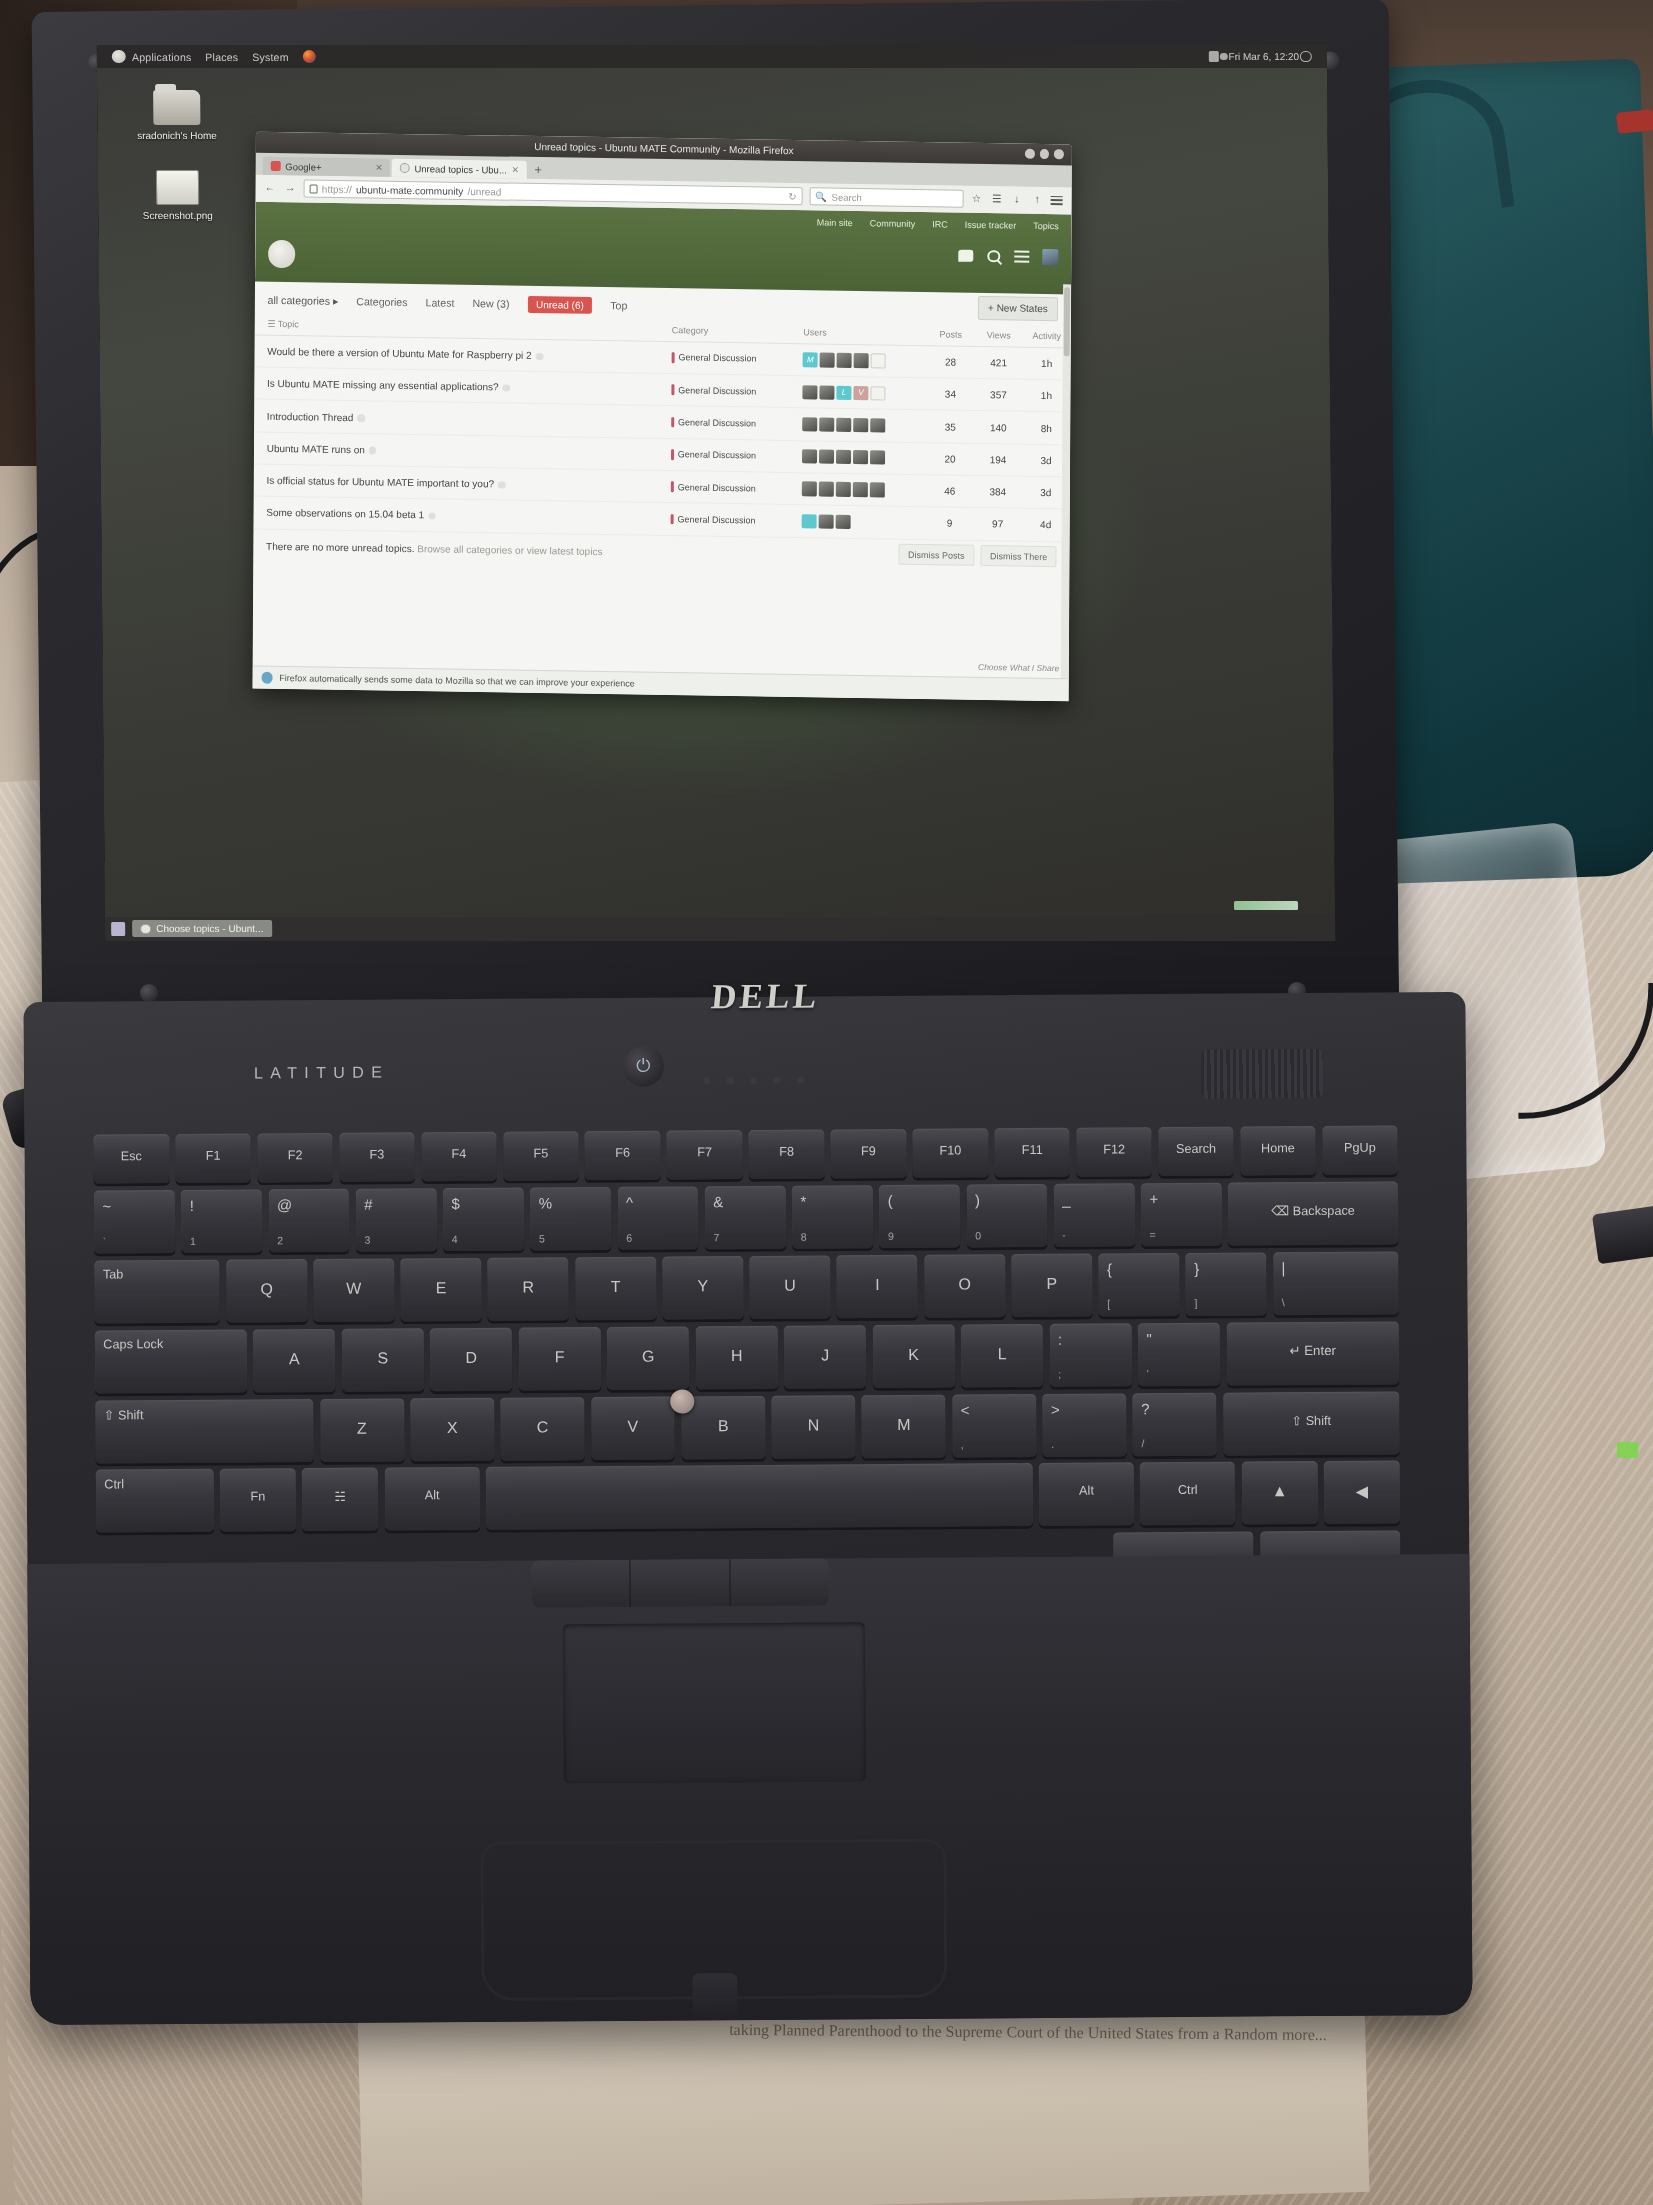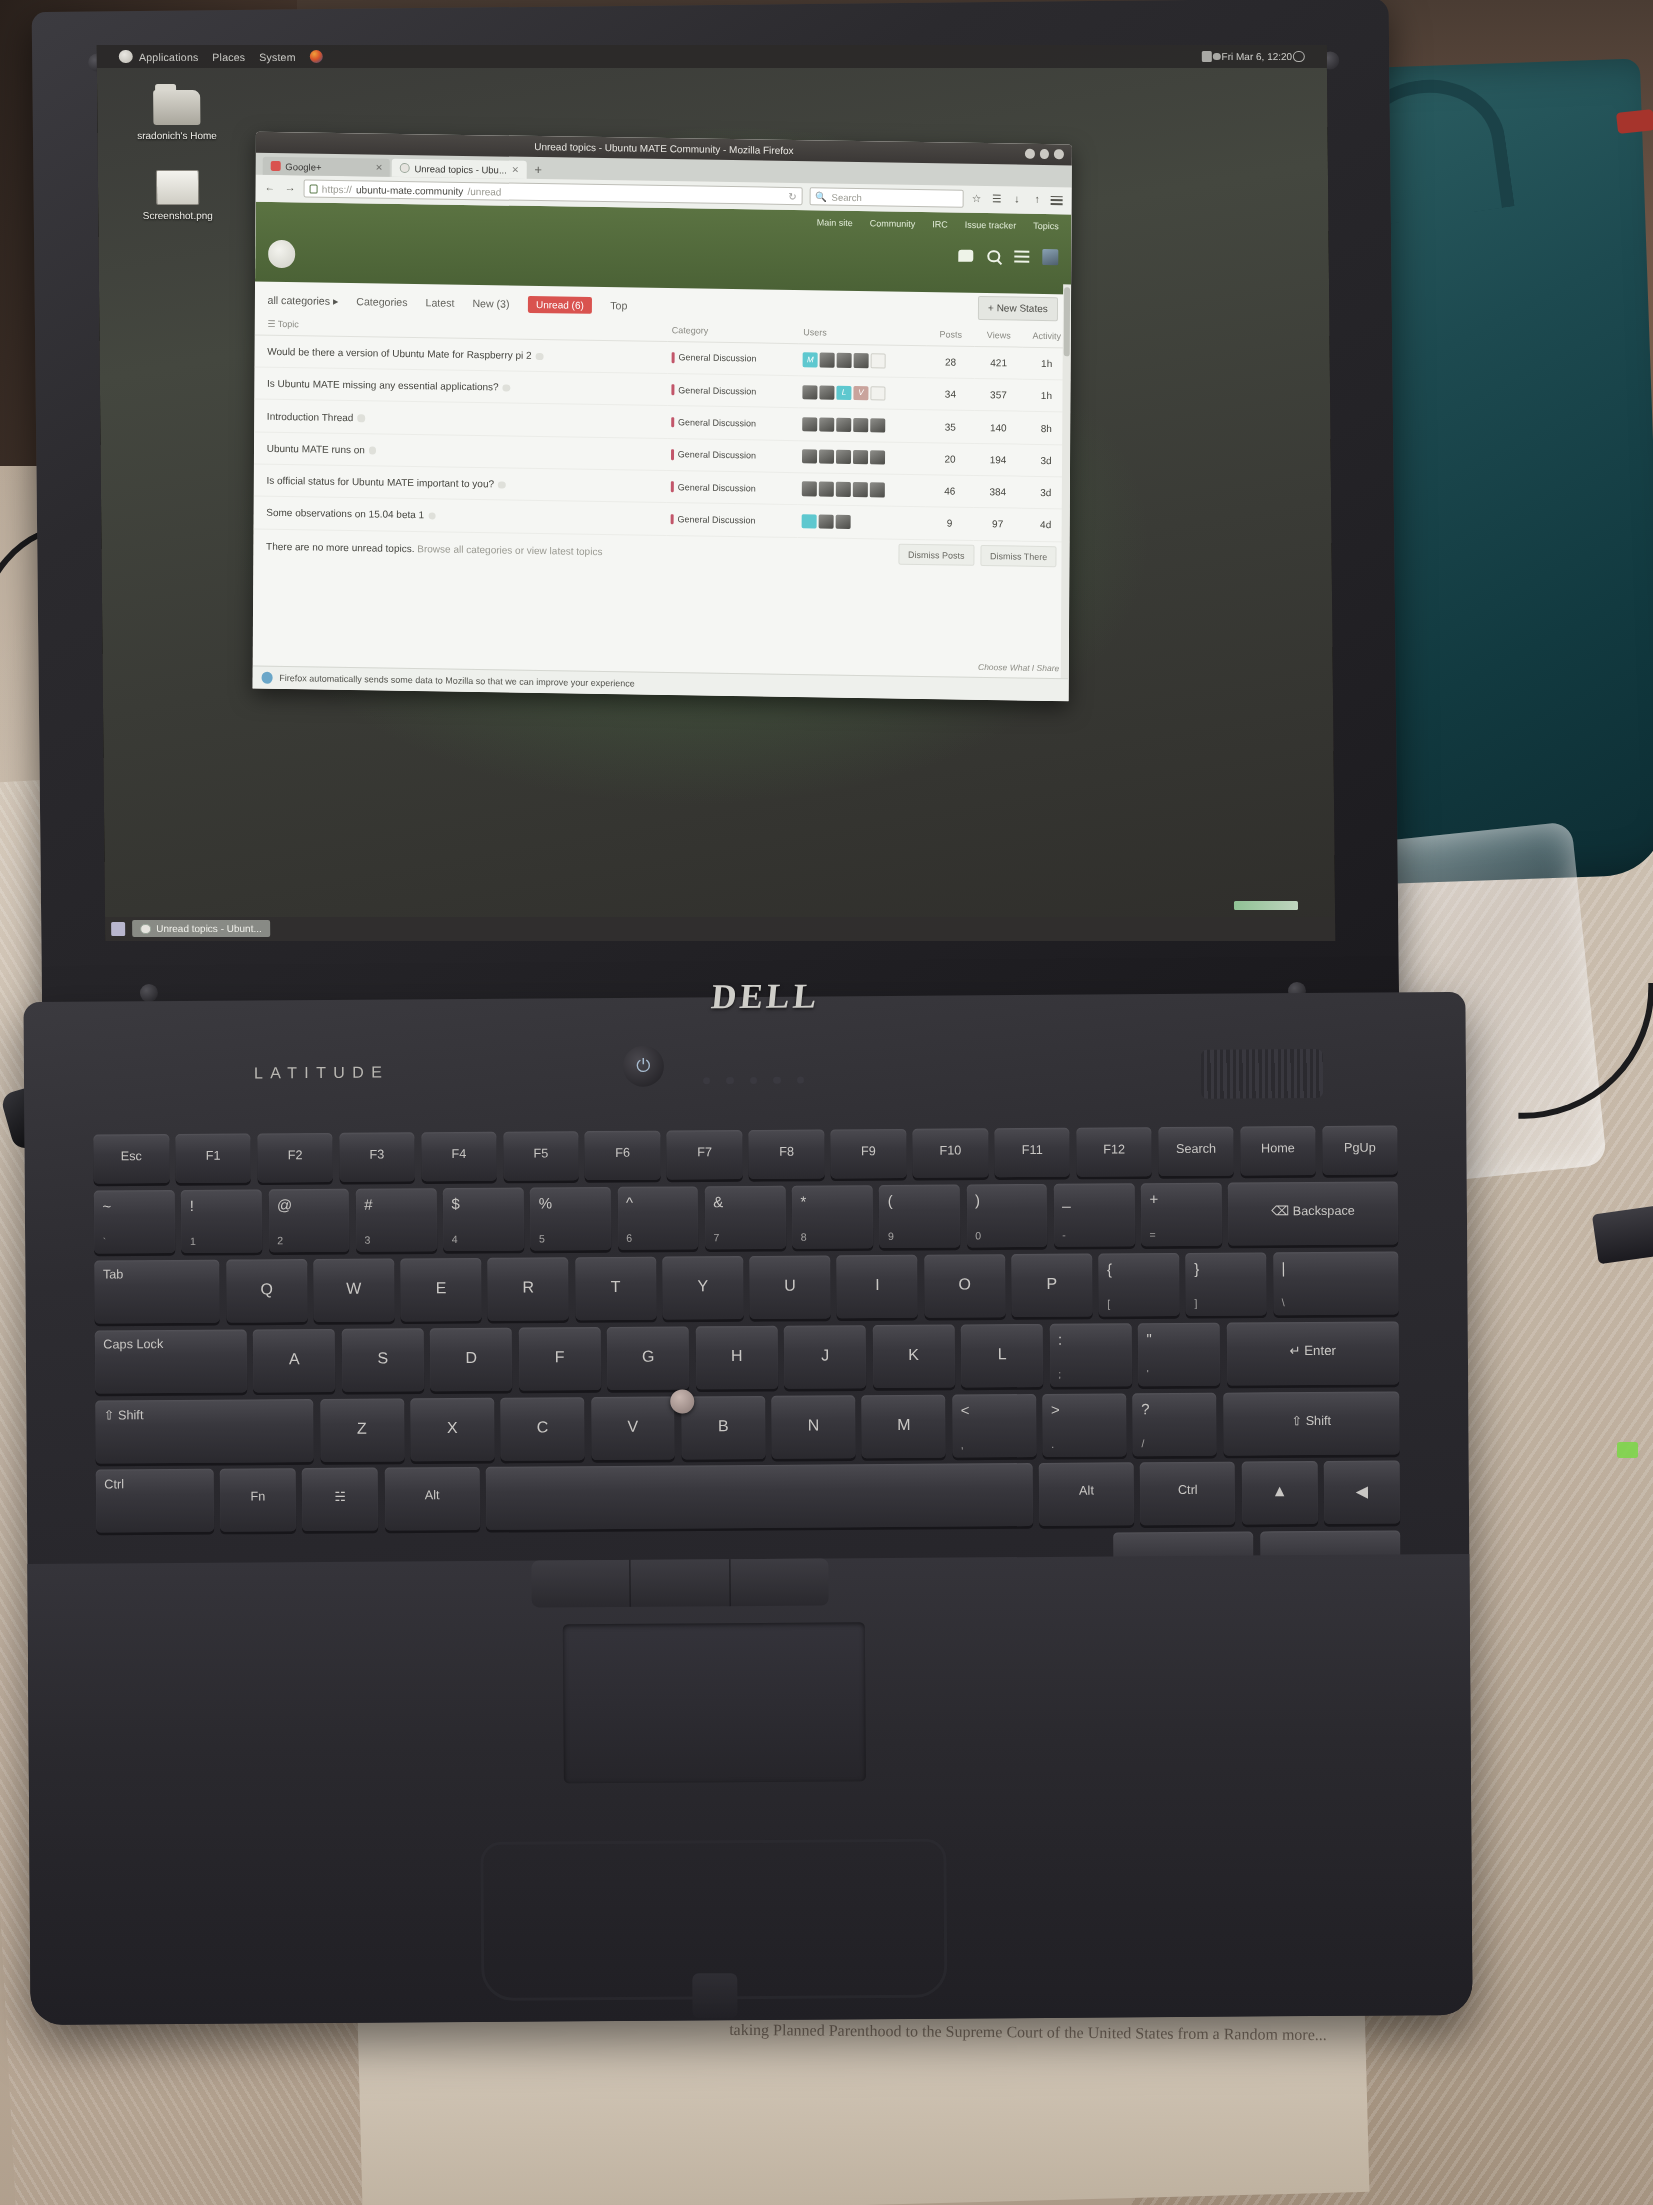--- a/index.html
+++ b/index.html
@@ -115,21 +115,21 @@
     position:absolute; inset:0;
     background:
       radial-gradient(ellipse 477px 276px at 52% 30%, rgba(150,205,120,.75), transparent 68%),
       radial-gradient(ellipse 636px 371px at 48% 55%, rgba(90,150,80,.45), transparent 72%),
       linear-gradient(170deg,#3a3a38 0%,#44473f 30%,#3a3b36 60%,#2f2e2b 100%);
   }
 
   .mate-panel {
     position:absolute; left:0; top:0; width:100%; height:23px;
     background:rgba(40,38,38,.82);
-    display:flex; align-items:center; padding:0 22px;
+    display:flex; align-items:center; padding:0 15px;
     color:#e3e3de; font-size:10.6px;
   }
   .panel-logo { width:13.8px; height:13.8px; border-radius:50%;
     background:radial-gradient(circle at 40% 35%,#e9e7e2,#b9b6ae); margin-right:6.4px; }
   .panel-menu { margin-right:13.8px; opacity:.85; letter-spacing:0.2px; }
   .panel-ff { width:13.8px; height:13.8px; border-radius:50%;
     background:radial-gradient(circle at 35% 30%,#f0a03a 0%,#d9542b 45%,#2b4a86 100%); }
   .panel-right { margin-left:auto; display:flex; align-items:center; gap:1px; opacity:.88; font-size:10px; }
   .pr-ico { width:10.6px; height:10.6px; border-radius:1.6px; background:rgba(235,235,230,.75); }
   .pr-pow { width:11.7px; height:11.7px; border-radius:50%; border:1.6px solid rgba(235,235,230,.8); }
@@ -614,21 +614,21 @@
           </div>
         </div>
       </div>
 
       <div class="scr-led"></div>
 
       <div class="taskbar">
         <div class="tb-sq"></div>
         <div class="tb-win">
           <span class="fav-u"></span>
-          <span>Unread topics - Ubunt...</span>
+          <span>Choose topics - Ubunt...</span>
         </div>
       </div>
     </div>
   </div>
 
   <div class="base">
     <div class="bezel-dell">
       <span class="dell-logo">DELL</span>
     </div>
     <div class="latitude">LATITUDE</div>

